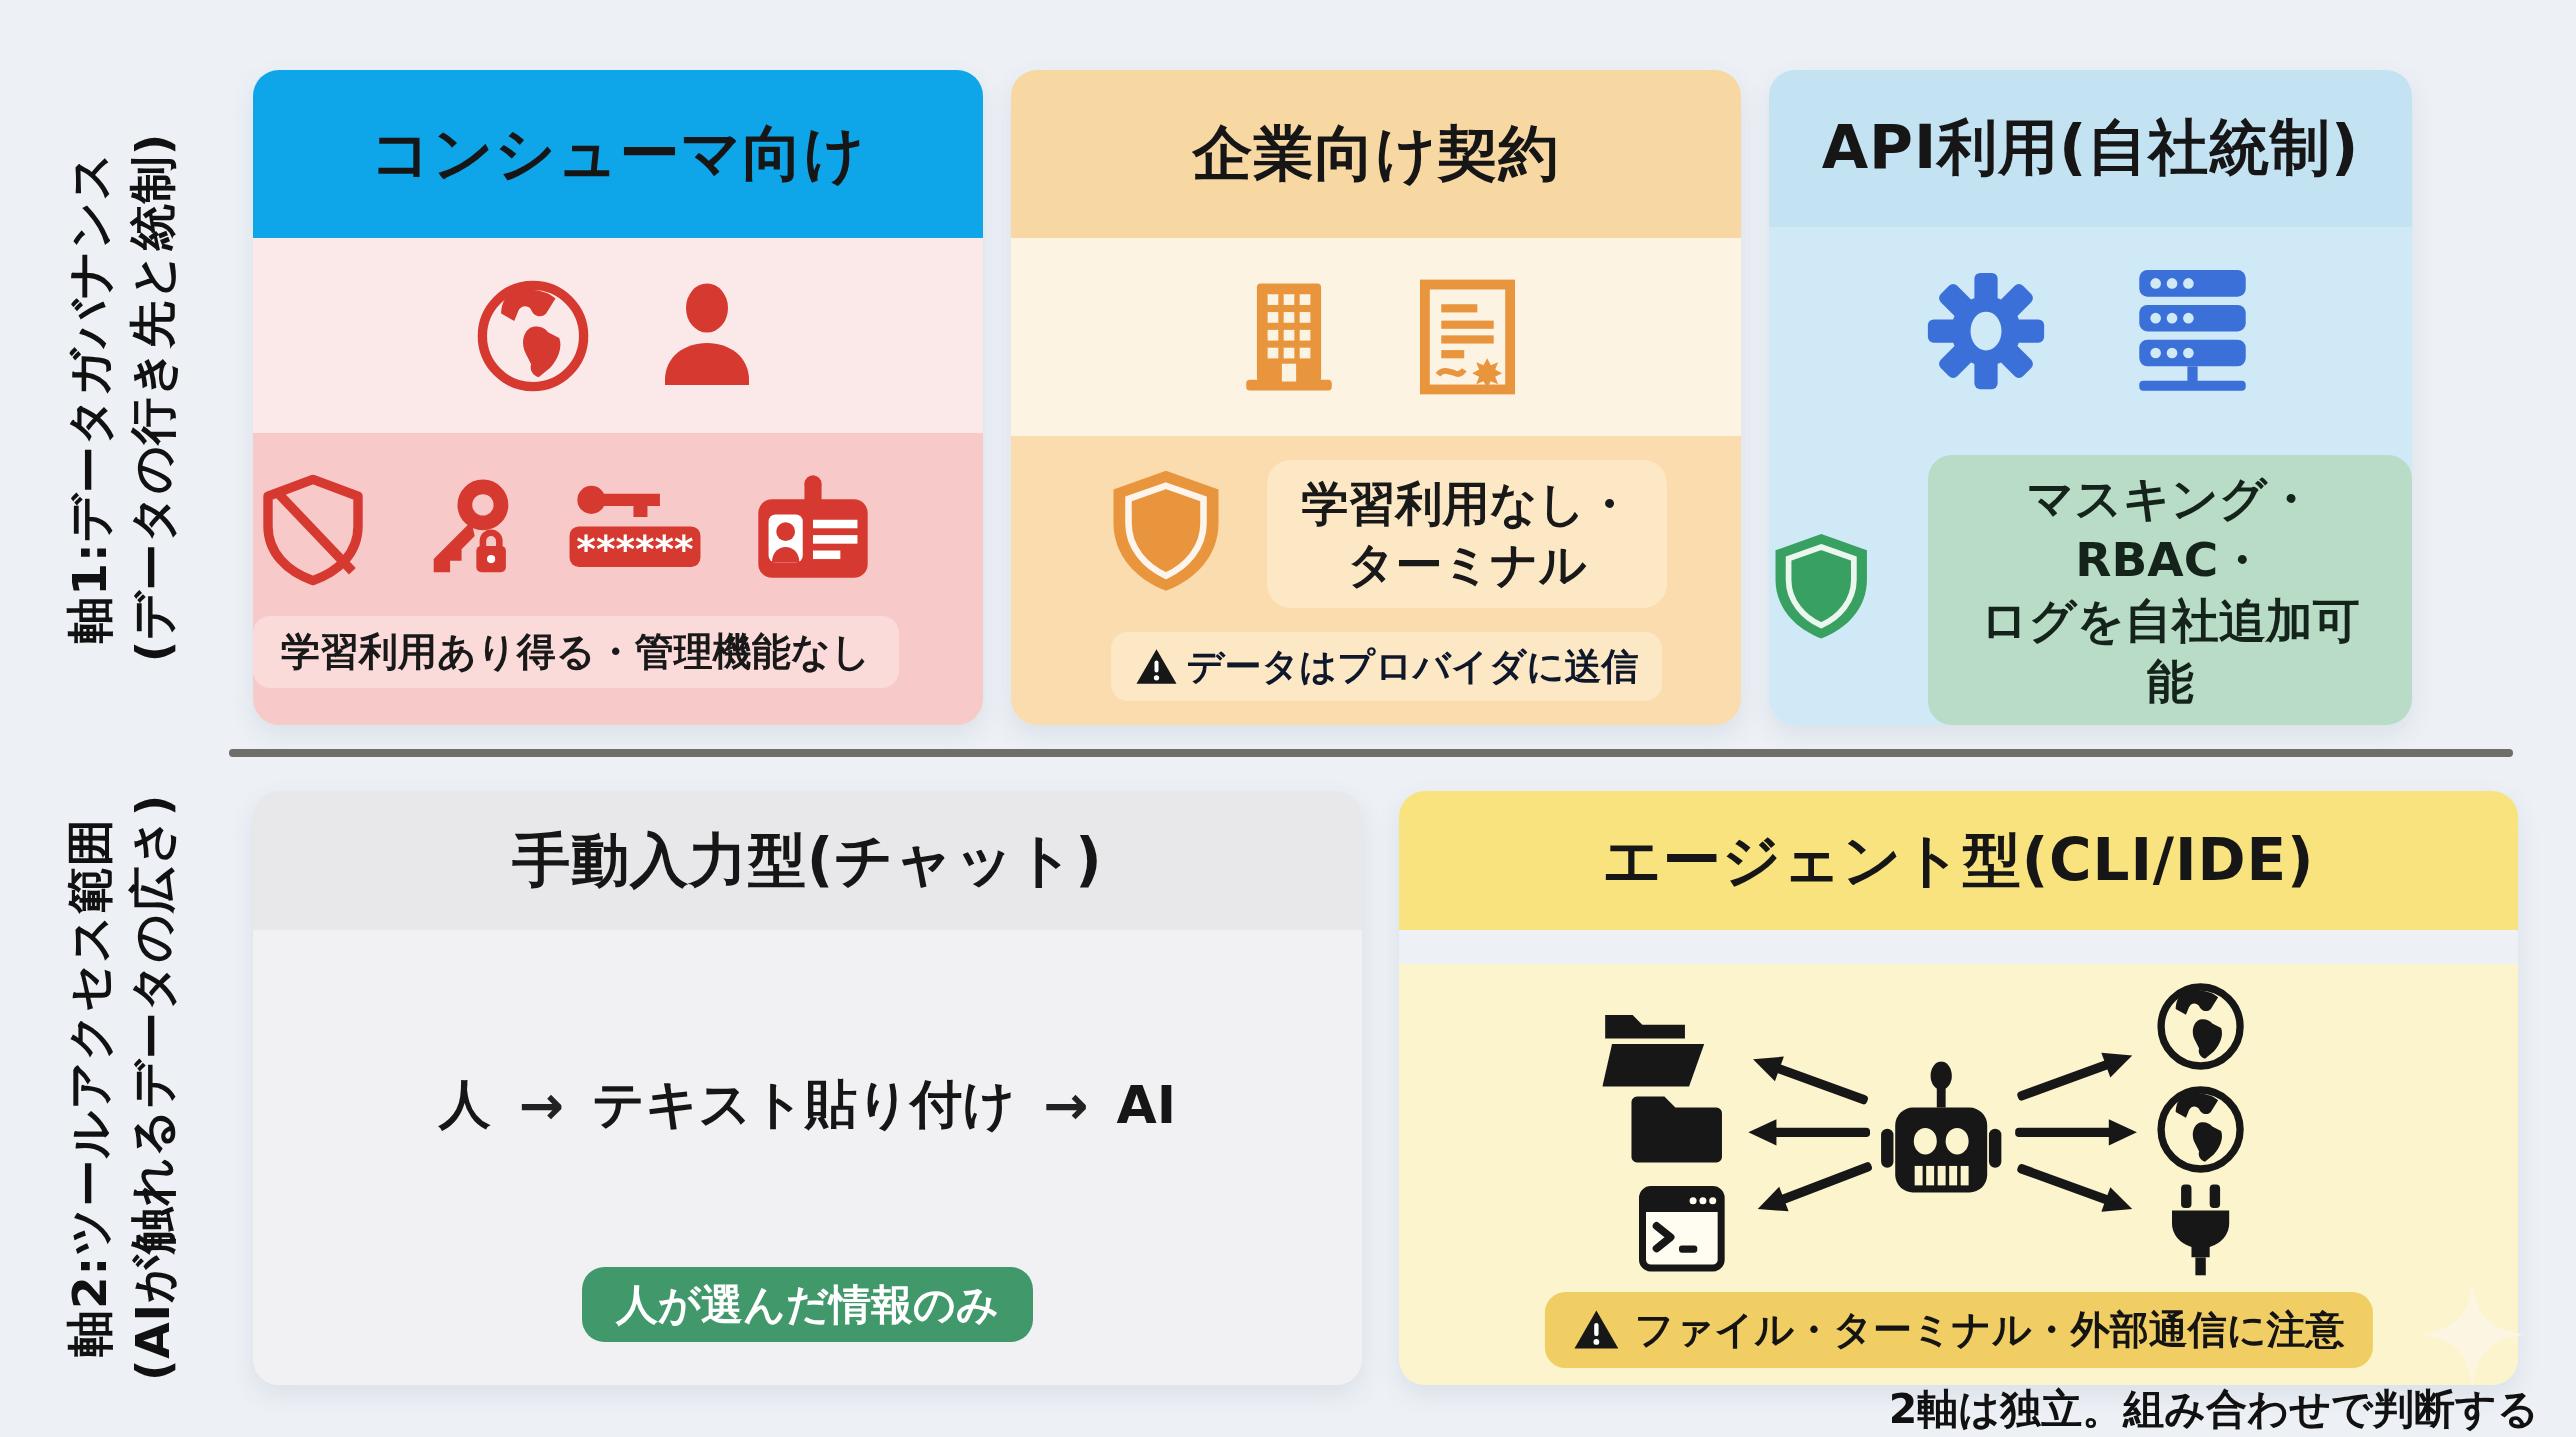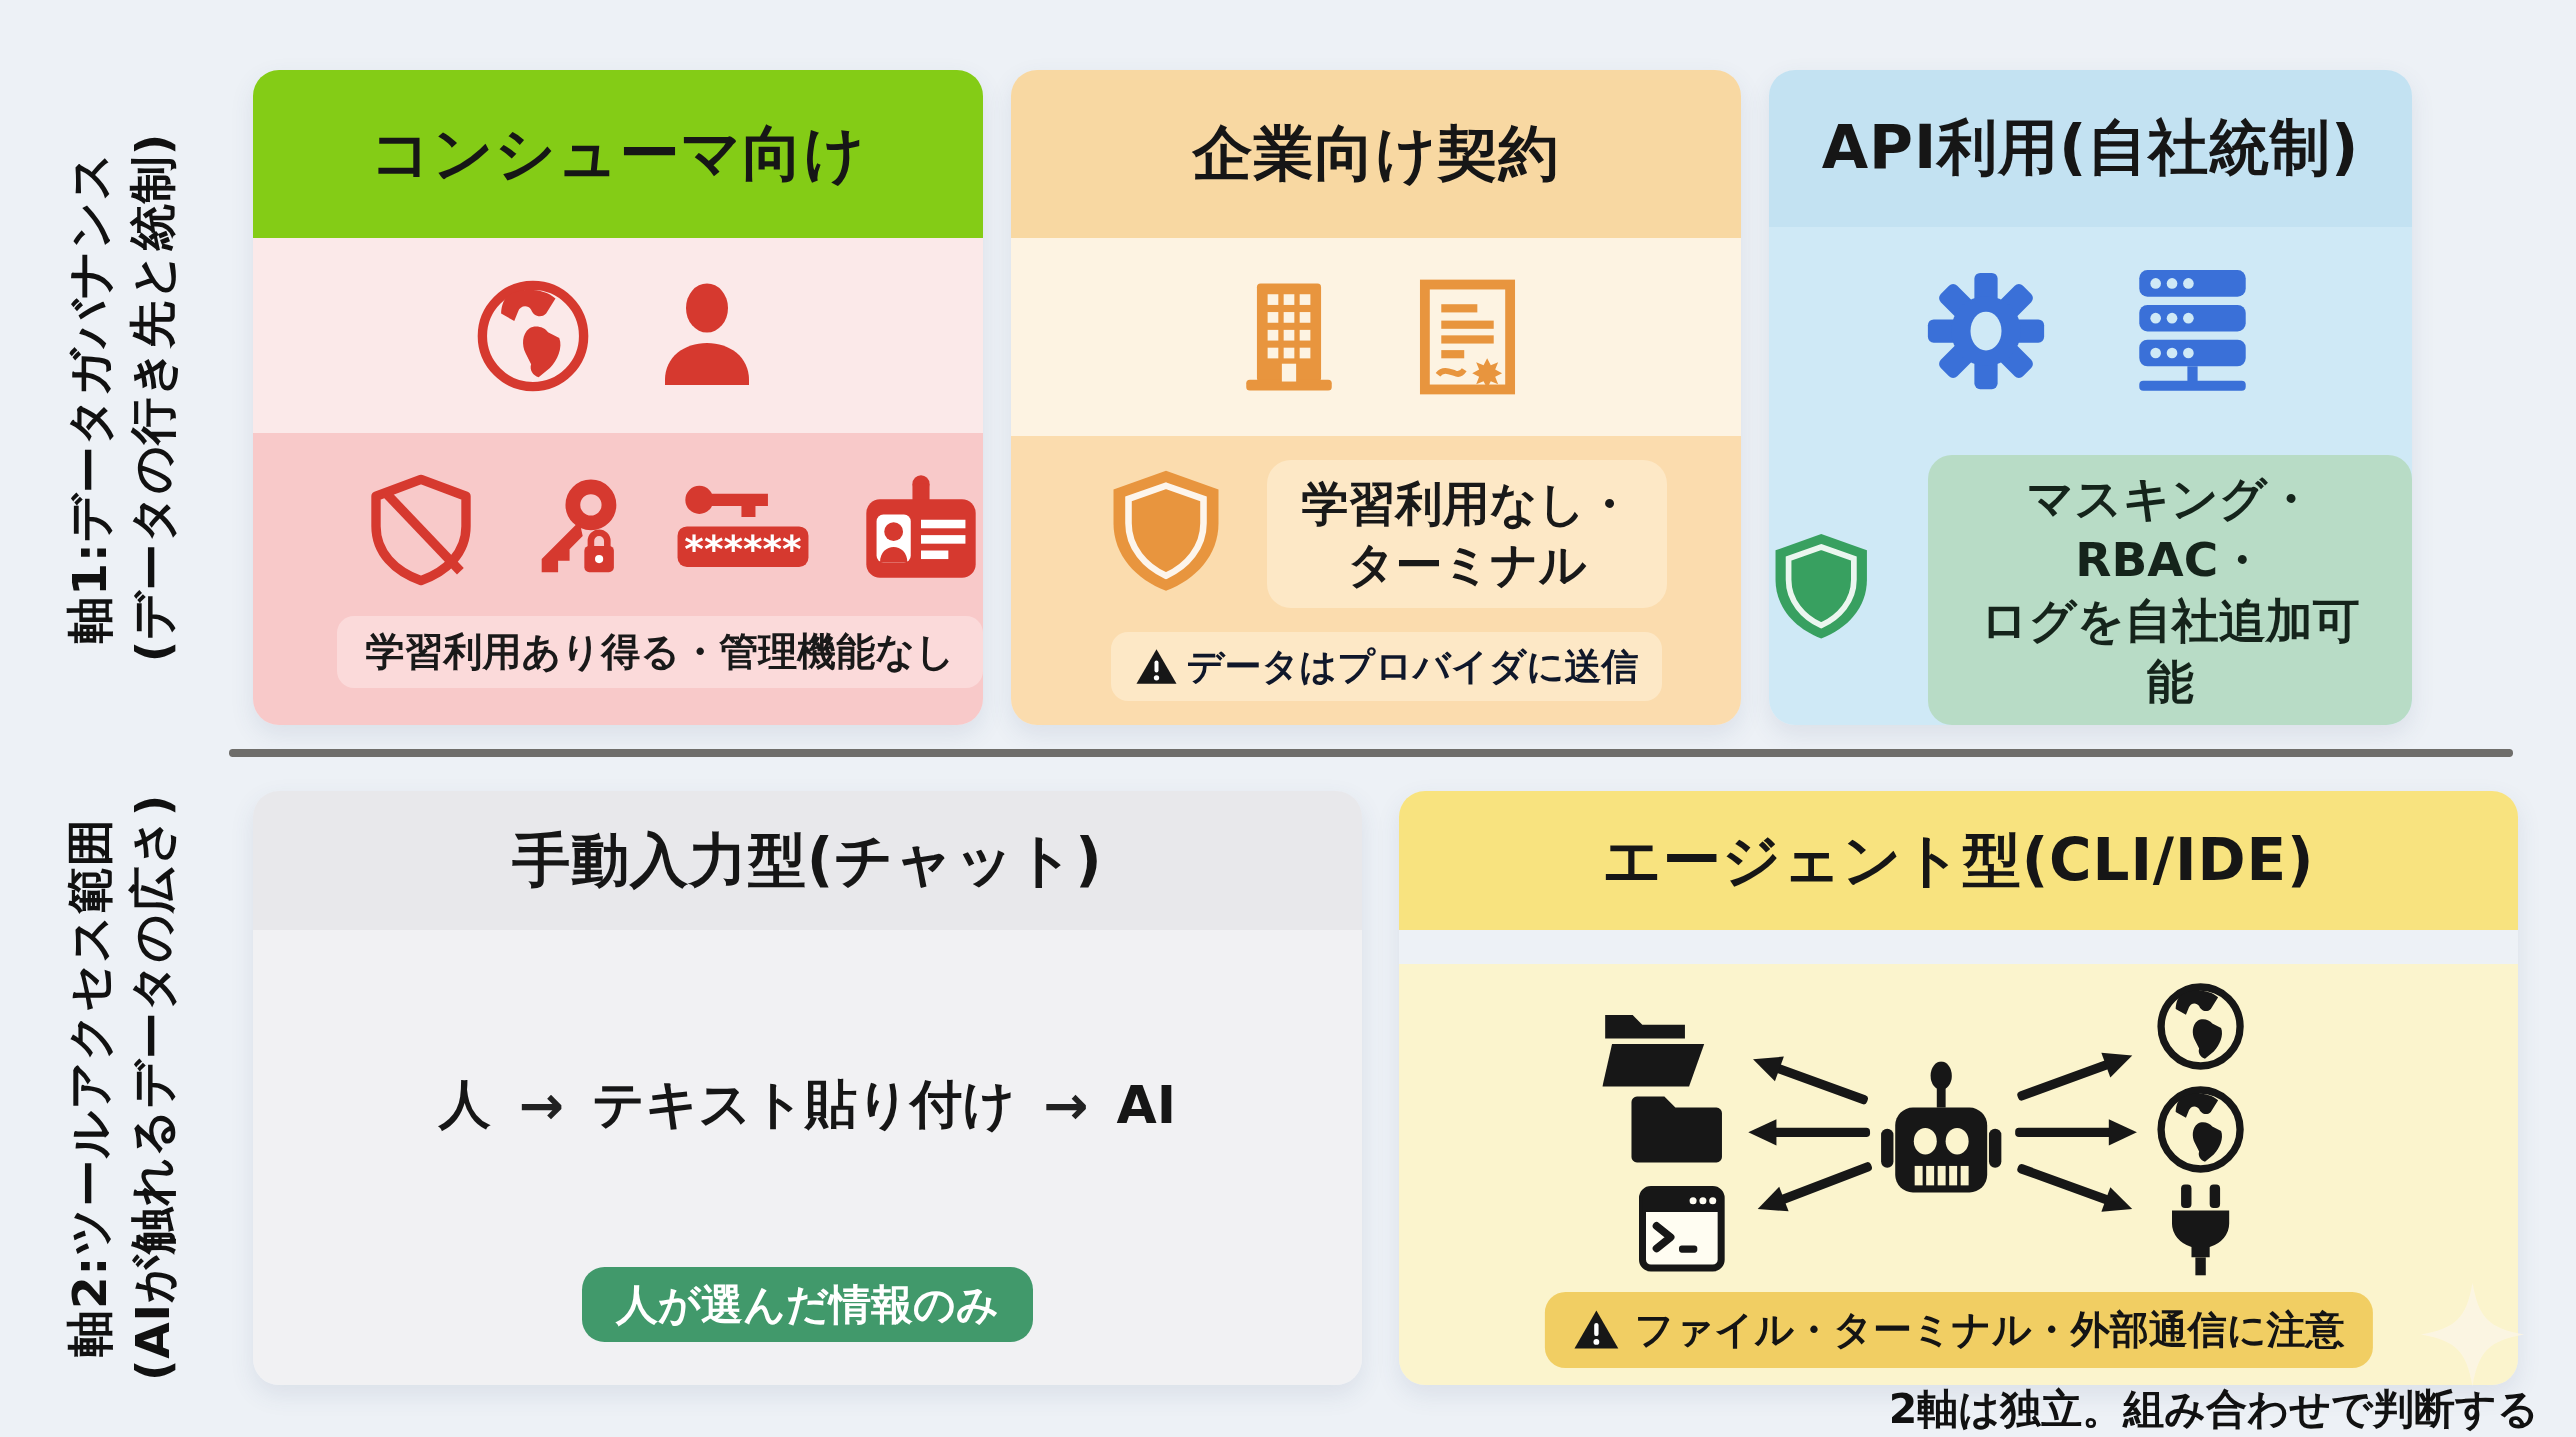--- a/index.html
+++ b/index.html
@@ -31,23 +31,23 @@
     display:flex; align-items:center; justify-content:center;
     font-weight:bold; color:#161616; letter-spacing:0.9px;
   }
   .row1 .card-header { height:168px; font-size:60px; }
   .row2 .card-header { height:139px; font-size:58px; }
   .sec { display:flex; align-items:center; justify-content:center; }
   .icon-row { display:flex; align-items:center; justify-content:center; }
   .ic { display:block; }
 
   #card-consumer { left:253px; top:70px; width:730px; height:655px; }
-  #card-consumer .card-header { background:#84cc16; }
+  #card-consumer .card-header { background:#0ea5e9; }
   .c1-light { height:195px; background:#fbe9e9; gap:58px; }
-  .c1-dark  { flex:1; background:#f8c9c9; flex-direction:column; justify-content:center; gap:26px; display:flex; align-items:flex-end; }
+  .c1-dark  { flex:1; background:#f8c9c9; flex-direction:column; justify-content:center; gap:26px; display:flex; align-items:flex-start; }
   .c1-dark .icon-row { gap:41px; }
   .badge-plain {
     background:#fbdada; border-radius:17px; padding:9.4px 28px;
     font-size:39px; font-weight:bold; color:#191919; white-space:nowrap;
   }
 
   #card-enterprise { left:1011px; top:70px; width:730px; height:655px; }
   #card-enterprise .card-header { background:#f8d8a2; }
   .c2-light { height:198px; background:#fdf3e2; gap:69px; }
   .c2-dark  { flex:1; background:#fbdcae; flex-direction:column; justify-content:center; gap:24px; display:flex; align-items:center;padding-left:21px; }

